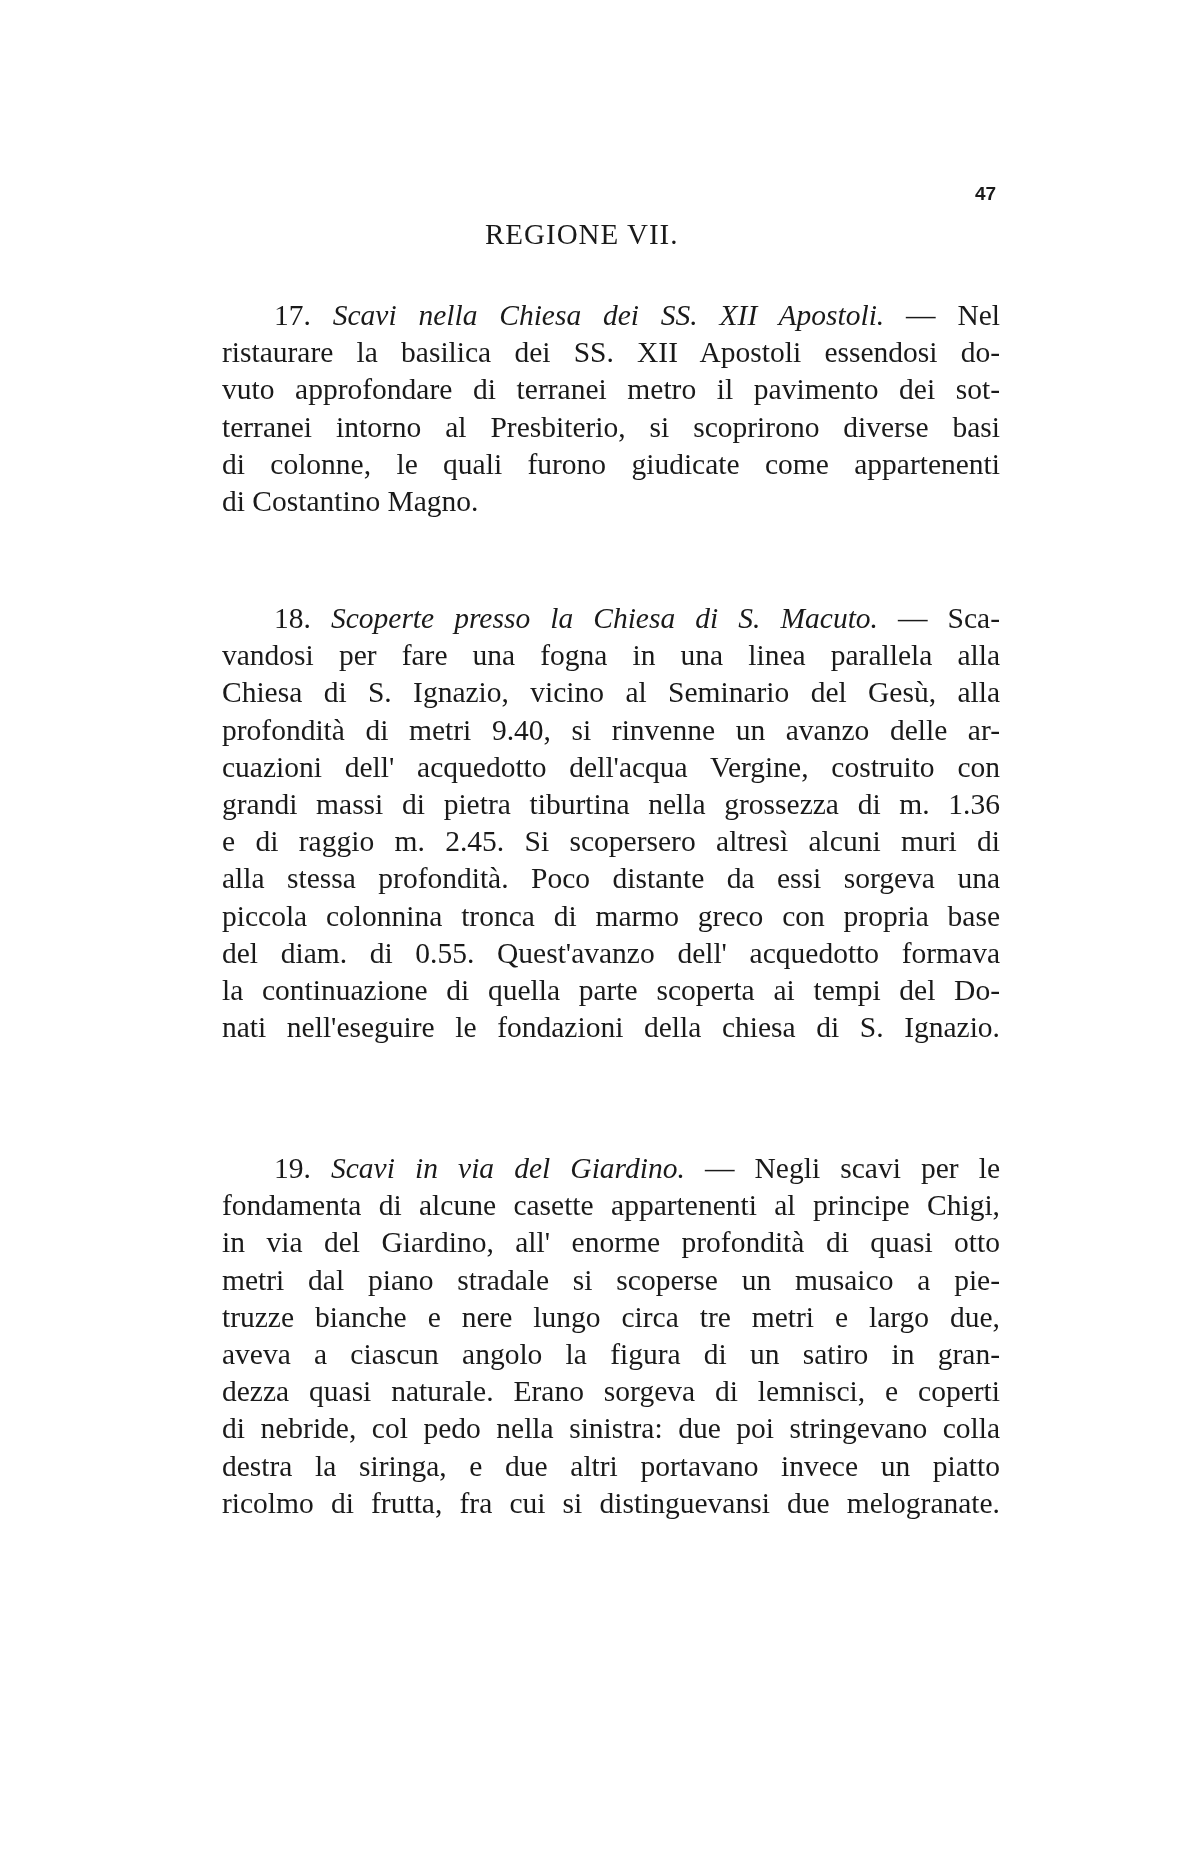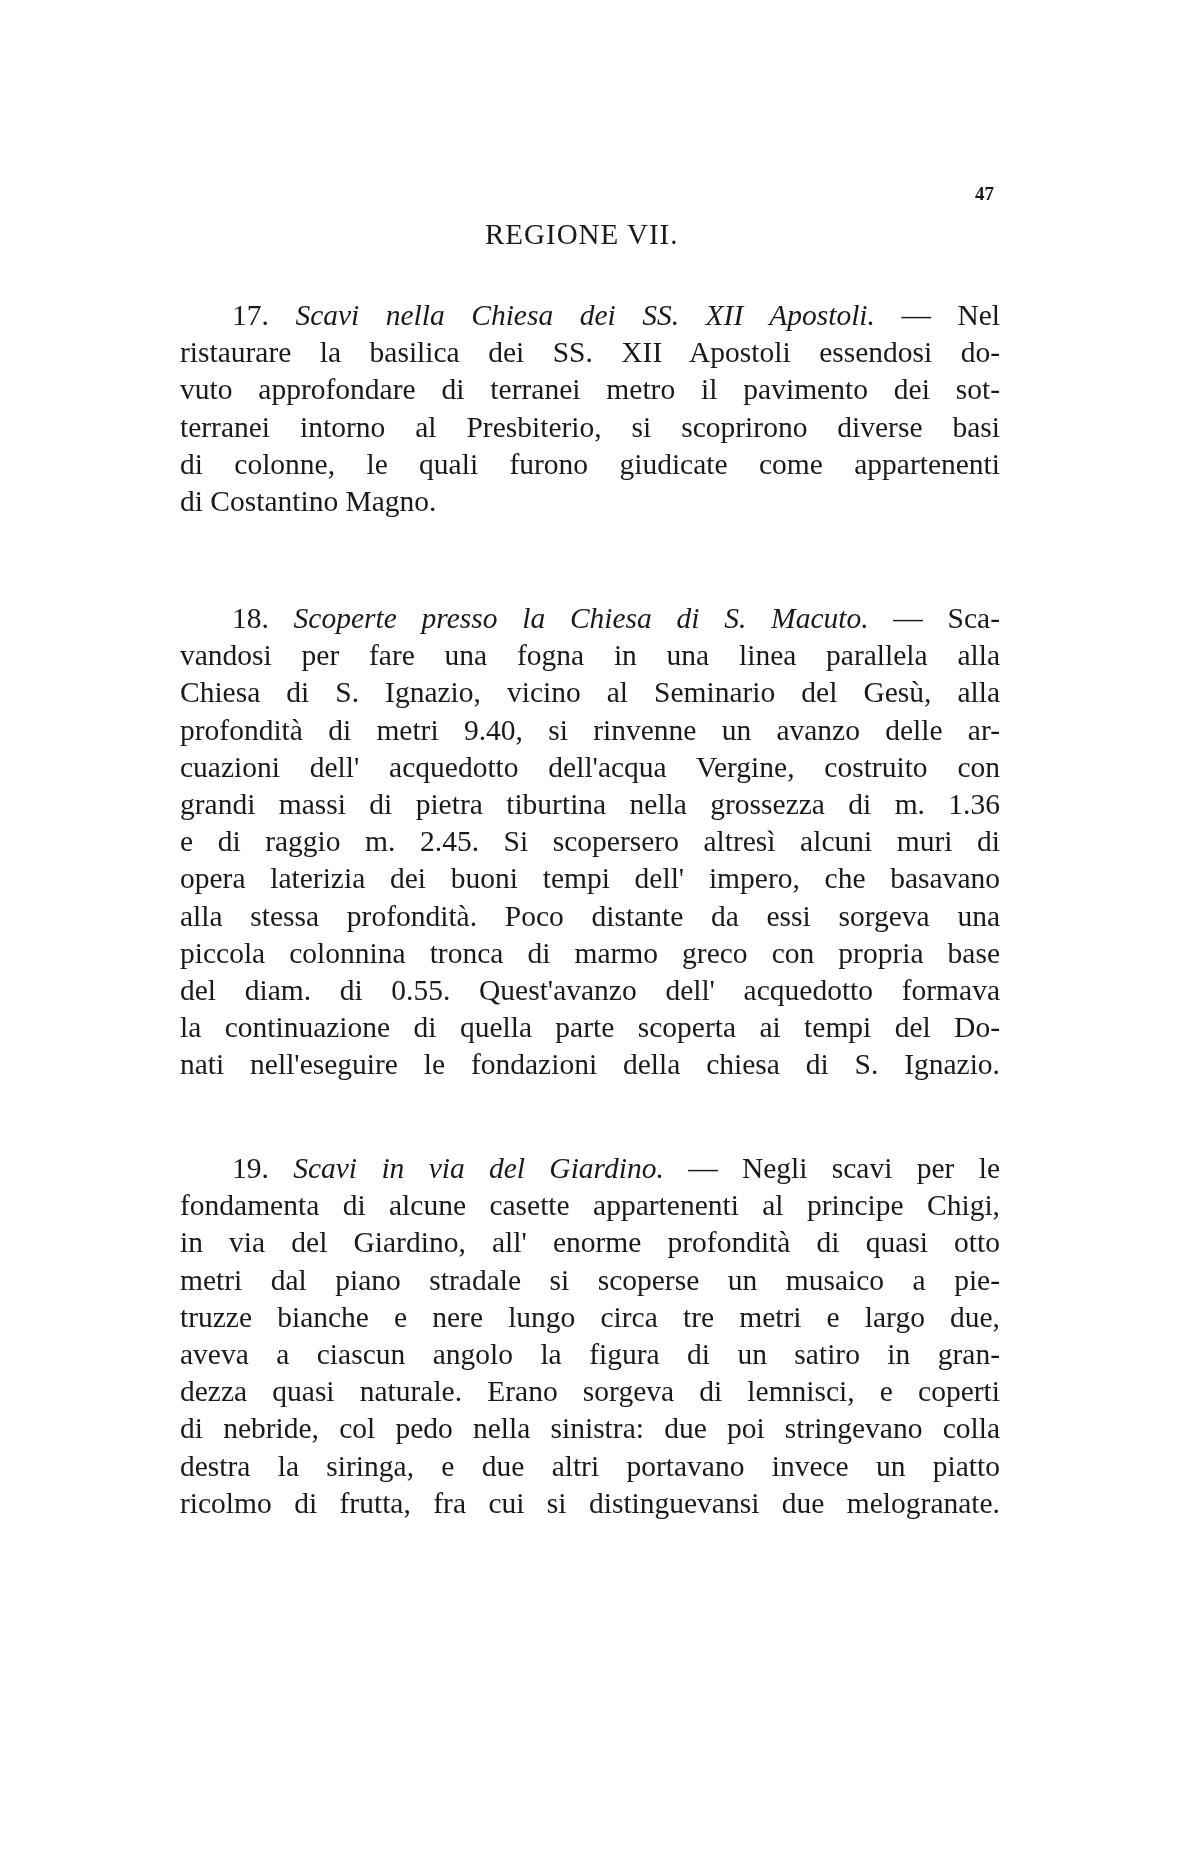--- a/index.html
+++ b/index.html
@@ -14,21 +14,21 @@
       overflow: hidden;
       font-family: "DejaVu Serif", "Liberation Serif", serif;
       color: #1a1a1a;
     }
     .page-number {
       position: absolute;
       left: 975px;
       top: 183px;
       font-size: 19px;
       font-weight: bold;
-      font-family: Liberation Serif, serif;
+      font-family: Liberation Sans, sans-serif;
     }
     .section-heading {
       position: absolute;
       left: 485px;
       top: 218px;
       font-size: 29px;
       font-family: "Liberation Serif", serif;
       letter-spacing: 1px;
     }
     .body-text {
@@ -38,20 +38,21 @@
       font-family: "Liberation Serif", serif;
       font-size: 29.5px;
       line-height: 37.2px;
     }
     .line {
       display: block;
       white-space: nowrap;
       text-align: justify;
       text-align-last: justify;
       height: 37.2px;
+      margin-left: 42px;
     }
     .line.last {
       text-align-last: left;
     }
     .line.indent {
       padding-left: 52px;
     }
     .title-italic {
       font-style: italic;
     }
@@ -83,21 +84,20 @@
     <span>18.</span>
     <span class="title-italic">Scoperte presso la Chiesa di S. Macuto.</span>
     <span>— Sca-</span>
   </span>
   <span class="line">vandosi per fare una fogna in una linea parallela alla</span>
   <span class="line">Chiesa di S. Ignazio, vicino al Seminario del Gesù, alla</span>
   <span class="line">profondità di metri 9.40, si rinvenne un avanzo delle ar-</span>
   <span class="line">cuazioni dell' acquedotto dell'acqua Vergine, costruito con</span>
   <span class="line">grandi massi di pietra tiburtina nella grossezza di m. 1.36</span>
   <span class="line">e di raggio m. 2.45. Si scopersero altresì alcuni muri di</span>
-  <span class="line">opera laterizia dei buoni tempi dell' impero, che basavano</span>
   <span class="line">alla stessa profondità. Poco distante da essi sorgeva una</span>
   <span class="line">piccola colonnina tronca di marmo greco con propria base</span>
   <span class="line">del diam. di 0.55. Quest'avanzo dell' acquedotto formava</span>
   <span class="line">la continuazione di quella parte scoperta ai tempi del Do-</span>
   <span class="line">nati nell'eseguire le fondazioni della chiesa di S. Ignazio.</span>
 </div>
 
 <div class="body-text" id="para-19">
   <span class="line indent">
     <span>19.</span>

